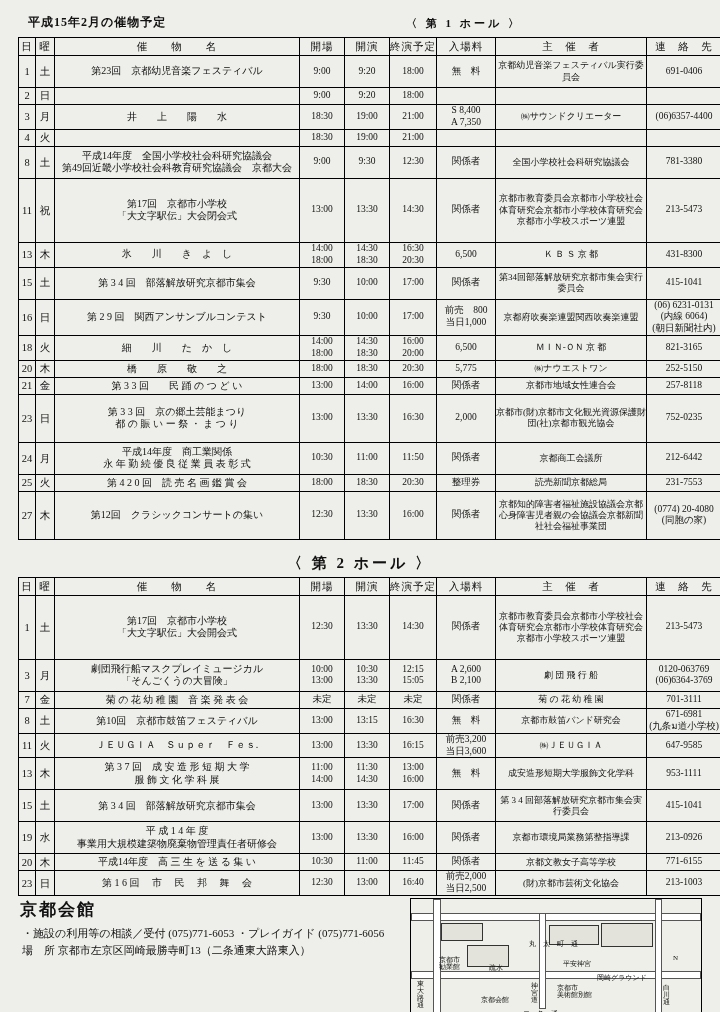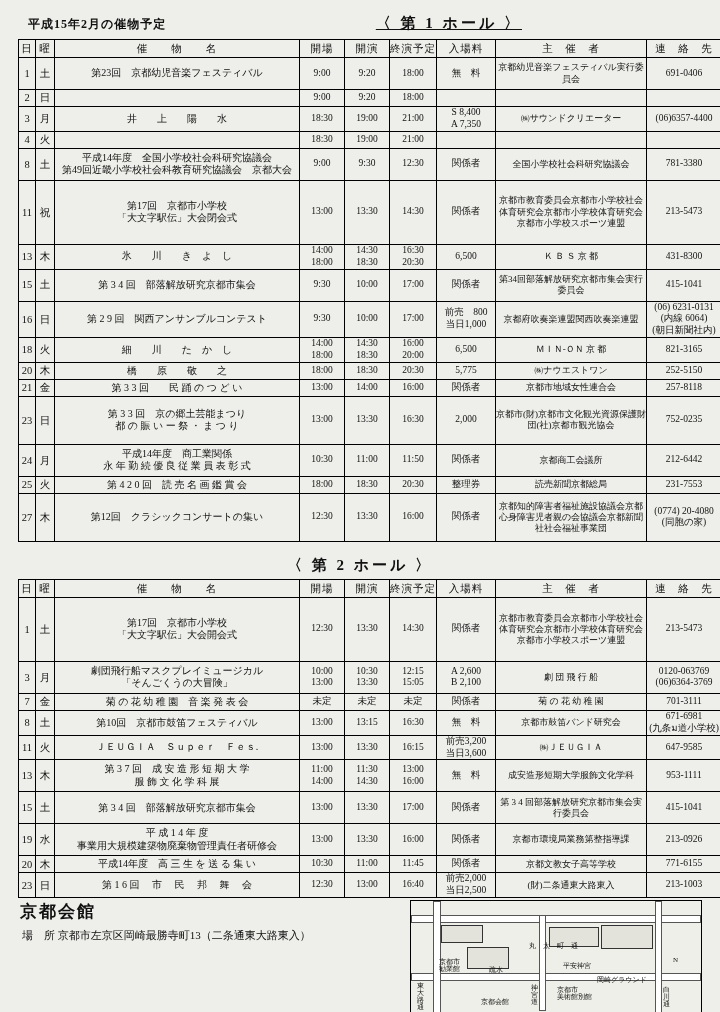--- a/index.html
+++ b/index.html
@@ -18,22 +18,22 @@
   }
   .hdr-row{
     display:flex;align-items:flex-end;justify-content:flex-start;
     margin-bottom:6px;
   }
   .doc-title{
     font-size:12px;font-weight:bold;letter-spacing:1px;
     padding-left:10px;
   }
   .hall-title{
-    font-size:15px;font-weight:bold;letter-spacing:3px;
-    margin-left:auto;margin-right:180px;text-decoration:underline;
+    font-size:11px;font-weight:bold;letter-spacing:3px;
+    margin-left:auto;margin-right:180px;
   }
   .hall-title-2{
     text-align:center;font-size:15px;font-weight:bold;letter-spacing:3px;
     margin:14px 0 4px 0;
   }
   table.sched{
     border-collapse:collapse;
     width:100%;
     font-size:10.5px;
     table-layout:fixed;
@@ -759,31 +759,37 @@
           <td class="c-start tm">
             <span class="sub">13:00</span>
           </td>
           <td class="c-end tm">
             <span class="sub">16:40</span>
           </td>
           <td class="c-fee fee">
             <span class="sub">前売2,000</span>
             <span class="sub">当日2,500</span>
           </td>
-          <td class="c-org org ctr"><span class="ln">(財)二条通東大路東入</span></td>
+          <td class="c-org org ctr"><span class="ln">(財)京都市芸術文化協会</span></td>
           <td class="c-tel tel">
             <span class="sub">213-1003</span>
           </td>
         </tr>
       </tbody>
   </table>
 
 
   <div class="footer">
     <div class="venue-name">京都会館</div>
+    <div class="finfo">
+      <span>・施設の利用等の相談／受付</span>
+      <span>(075)771-6053</span>
+      <span>・プレイガイド</span>
+      <span>(075)771-6056</span>
+    </div>
     <div class="finfo">
       <span>場　所</span>
       <span>京都市左京区岡崎最勝寺町13（二条通東大路東入）</span>
     </div>
     <div class="finfo">
       
       
       
     </div>
 

